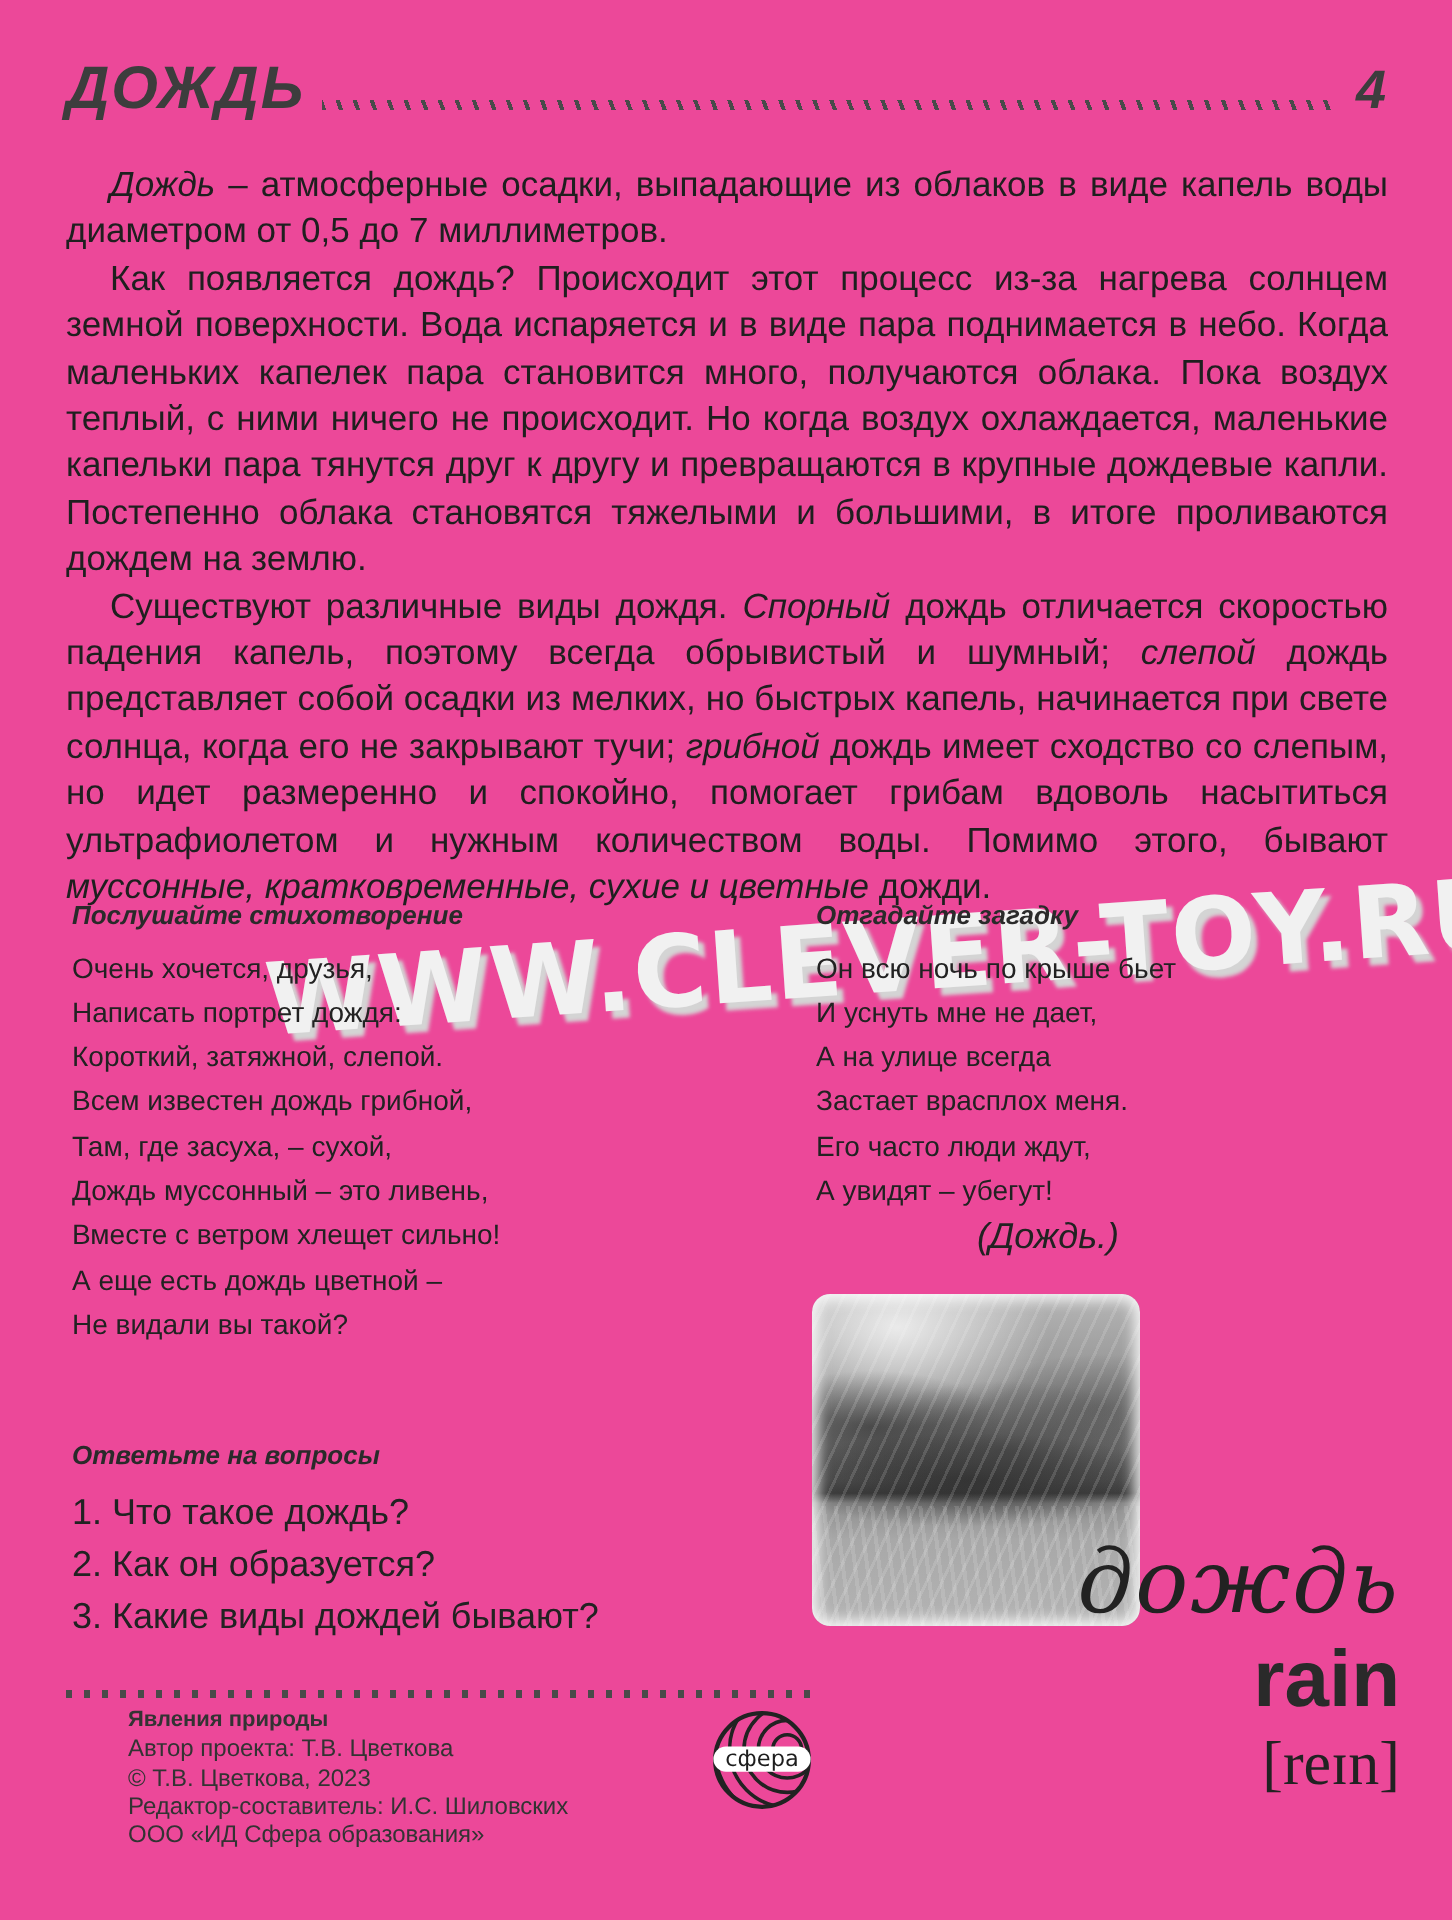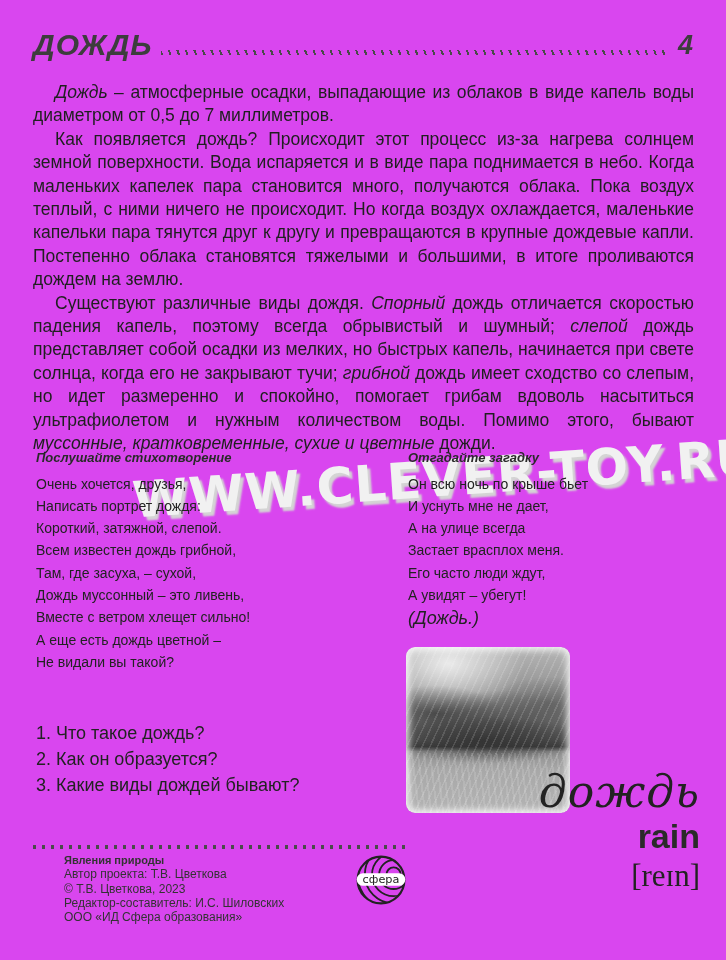--- a/index.html
+++ b/index.html
@@ -1,17 +1,17 @@
 <!DOCTYPE html>
 <html><head>
 <meta charset="utf-8">
 <style>
   html,body{margin:0;padding:0;background:#fff;}
   .page{
-    position:relative; width:726px; height:960px; background:#d946ef;
+    position:relative; width:726px; height:960px; background:#ec4899;
     font-family:"Liberation Sans", sans-serif; color:#1e1e1e; overflow:hidden;
   }
   
   .title-row{
     position:absolute; top:30px; left:33px; width:660px;
     display:flex; align-items:flex-end;
   }
   .page-title{
     margin:0; font-size:30px; font-weight:bold; font-style:italic;
     letter-spacing:1px; color:#3d3d3d; line-height:1; white-space:nowrap;
@@ -43,21 +43,21 @@
     margin:0 0 7px 0; font-size:13px; font-weight:bold; font-style:italic;
     color:#2a2a2a; line-height:1.2;
   }
   .poem{ position:absolute; left:36px; top:450px; width:365px; z-index:1; }
   .poem-lines div, .riddle-lines div{
     font-size:14px; line-height:22.3px; color:#222;
   }
   .riddle{ position:absolute; left:408px; top:450px; width:300px; z-index:1; }
   .riddle-answer{
     font-size:18px; font-style:italic; line-height:22.3px; color:#222;
-    text-align:left; padding-right:68px; margin-top:1px;
+    text-align:center; padding-right:68px; margin-top:1px;
   }
   .questions{ position:absolute; left:36px; top:720px; width:365px; z-index:1; }
   .question-lines div{ font-size:18px; line-height:26px; color:#222; }
   
   .rain-image{
     position:absolute; left:406px; top:647px; width:164px; height:166px;
     border-radius:9px; z-index:1;
     background:
       radial-gradient(95px 40px at 18% 40%, rgba(45,45,45,.60), transparent 70%),
       radial-gradient(115px 48px at 58% 47%, rgba(58,58,58,.65), transparent 72%),
@@ -82,21 +82,21 @@
     opacity:.5;
   }
   
   .vocab{ position:absolute; right:26px; top:768px; width:260px; text-align:right; z-index:1; }
   .vocab-ru{
     font-family:"DejaVu Serif", serif; font-style:italic; font-size:44px;
     line-height:1.1; color:#222; letter-spacing:1px;
   }
   .vocab-en{
     font-family:"Liberation Sans", sans-serif; font-weight:bold;
-    font-size:34px; line-height:1.1; color:#2a2a2a; margin-top:2px;
+    font-size:40px; line-height:1.1; color:#2a2a2a; margin-top:2px;
   }
   .vocab-ipa{
     font-family:"Liberation Serif", serif; font-size:31px; line-height:1.15;
     color:#222; margin-top:2px;
   }
   
   .footer-divider{
     position:absolute; left:33px; top:845px; width:378px; height:4px; z-index:1;
     background:repeating-linear-gradient(90deg,#4a4a4a 0 3px, transparent 3px 9px);
   }
@@ -146,20 +146,21 @@
         <div>И уснуть мне не дает,</div>
         <div>А на улице всегда</div>
         <div>Застает врасплох меня.</div>
         <div>Его часто люди ждут,</div>
         <div>А увидят – убегут!</div>
       </div>
     <div class="riddle-answer">(Дождь.)</div>
   </section>
 
   <section class="questions">
+    <h2 class="col-heading">Ответьте на вопросы</h2>
     <div class="question-lines">
         <div>1. Что такое дождь?</div>
         <div>2. Как он образуется?</div>
         <div>3. Какие виды дождей бывают?</div>
       </div>
   </section>
 
   <div class="rain-image">
     <div class="field-texture"></div>
     <div class="rain-streaks"></div>

